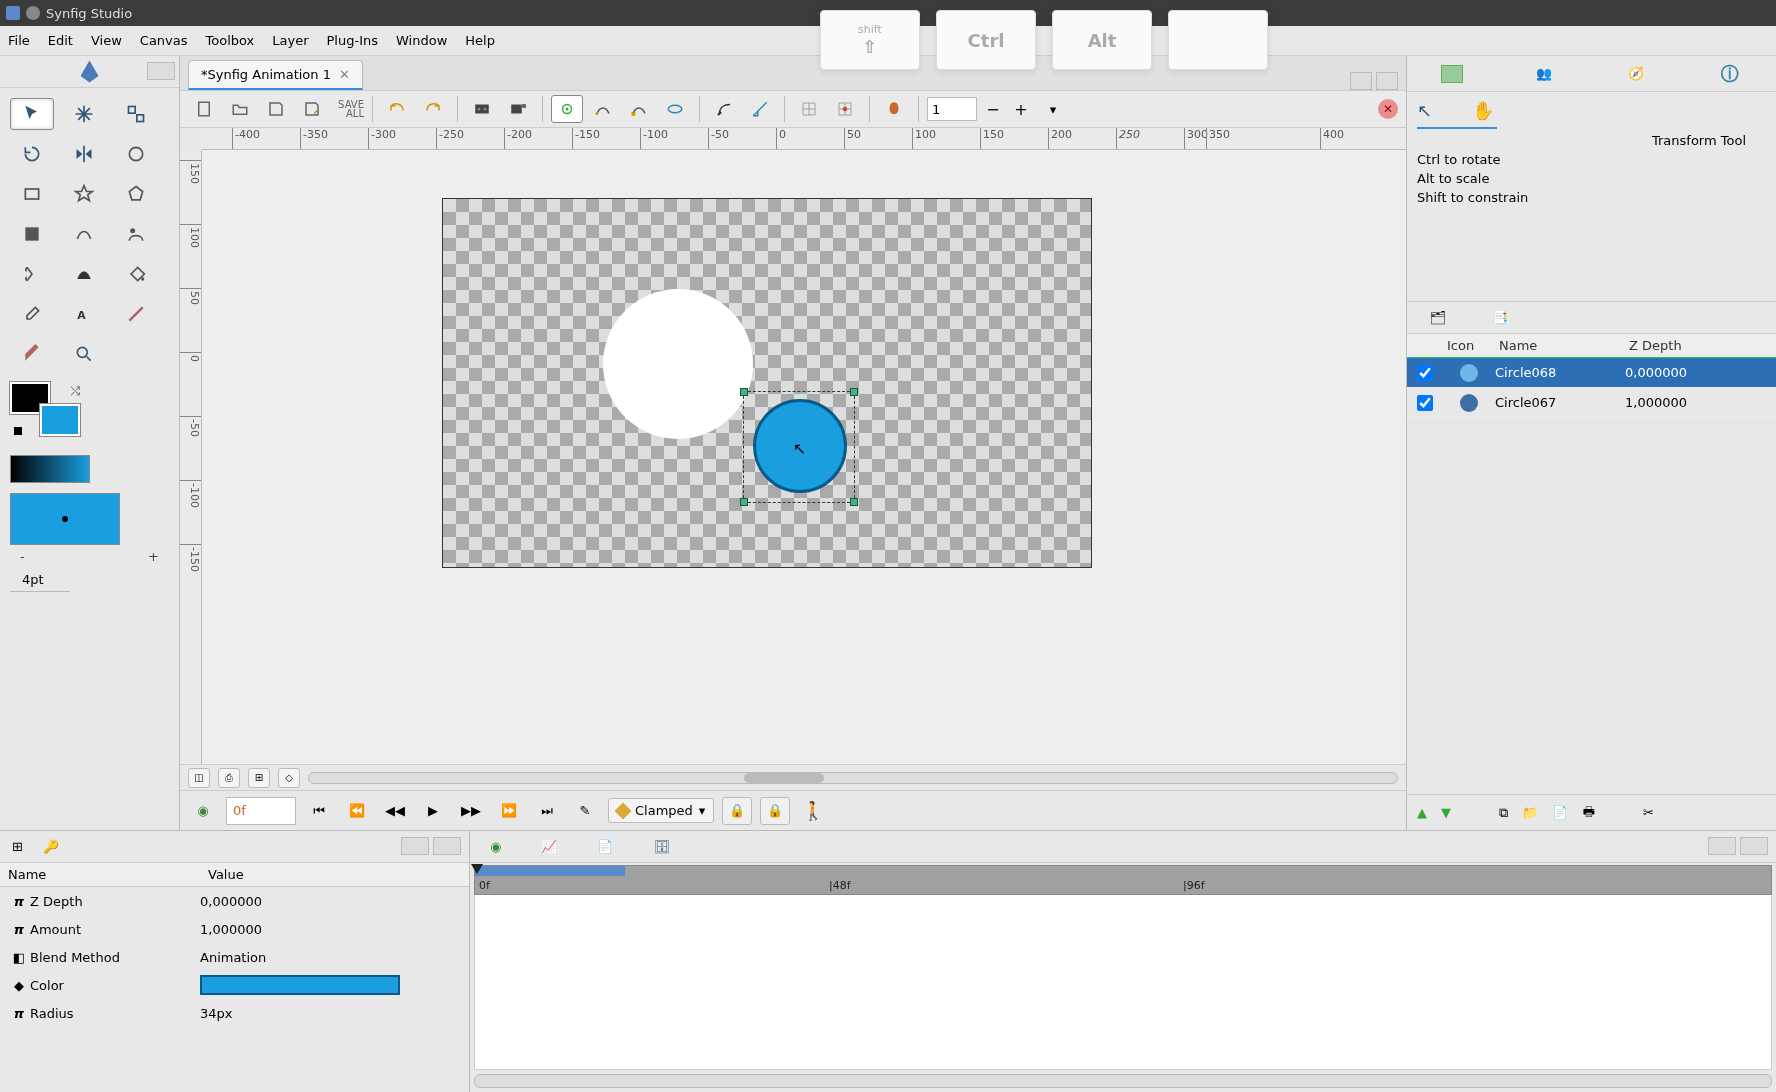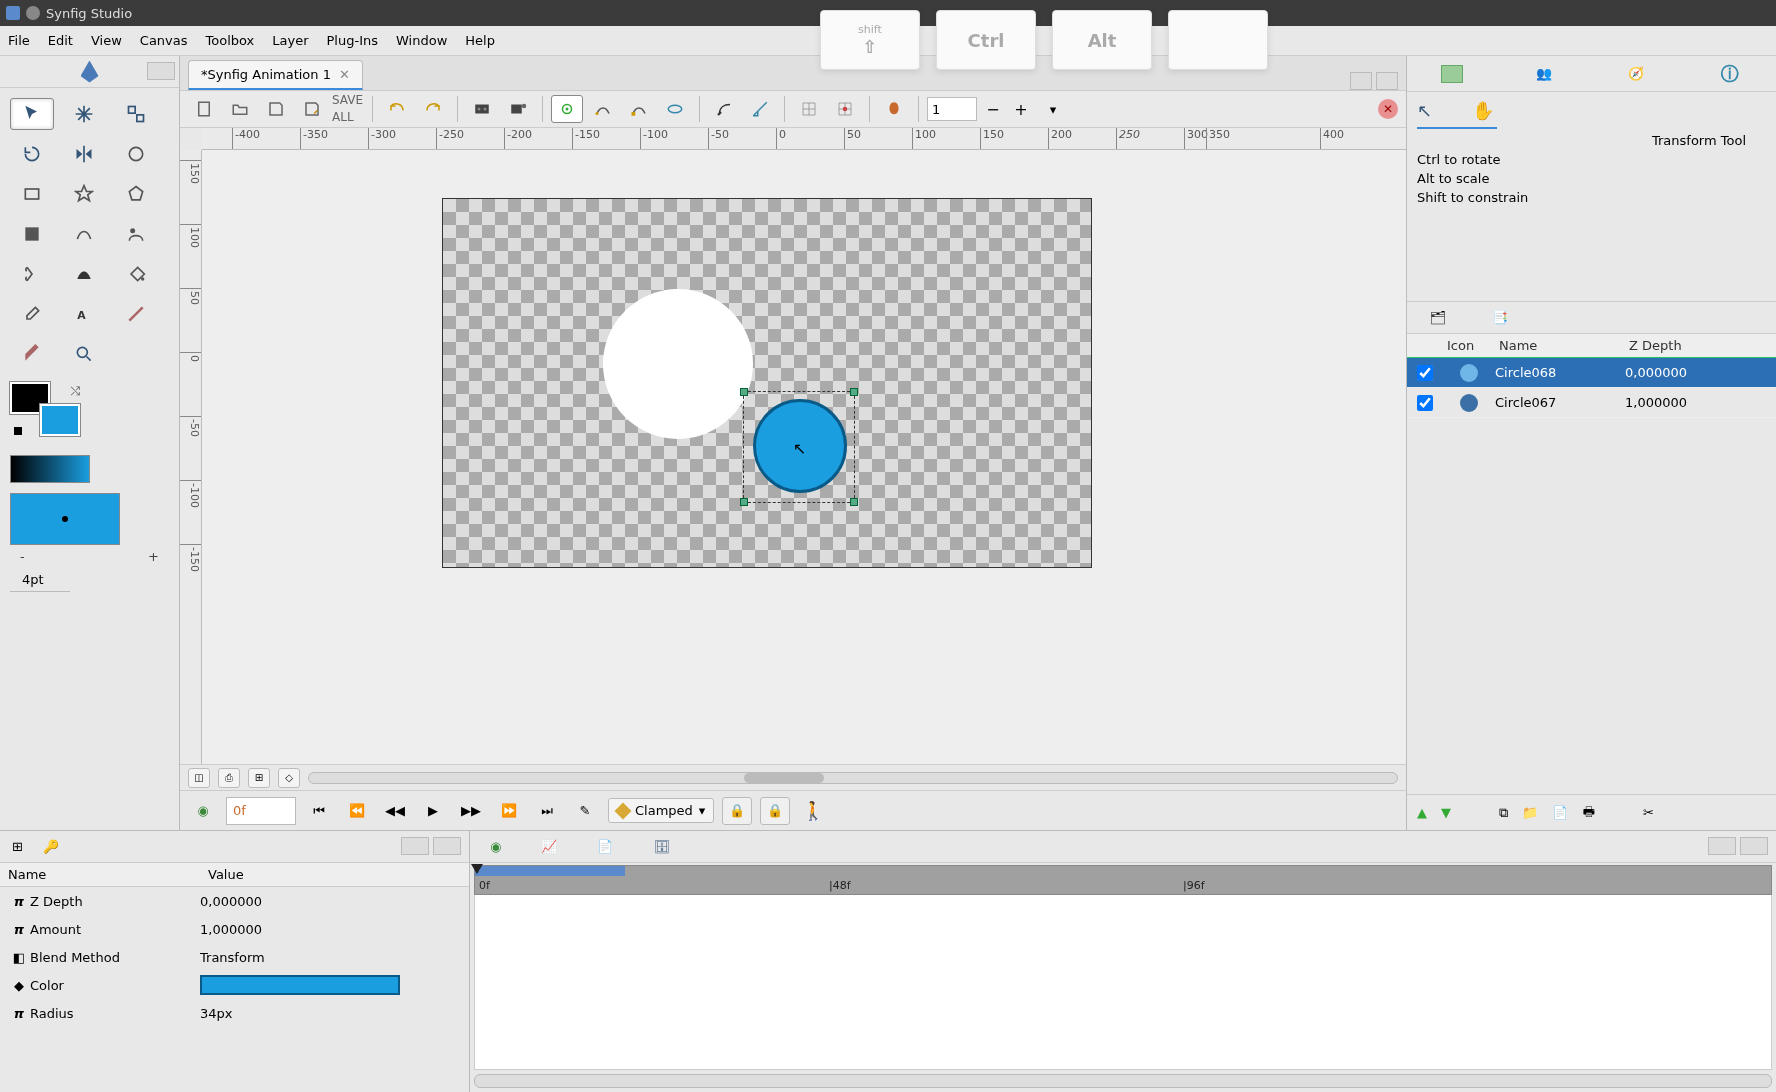--- a/index.html
+++ b/index.html
@@ -343,21 +343,21 @@
           <svg viewBox="0 0 24 24">
             <path d="M4 4h13l3 3v13H4z" fill="none" stroke="#666" stroke-width="2"></path>
           </svg>
         </div>
       <div class="tb-btn">
           <svg viewBox="0 0 24 24">
             <path d="M4 4h13l3 3v13H4z" fill="none" stroke="#666" stroke-width="2"></path>
             <path d="M15 18l4-4" stroke="#c80" stroke-width="2"></path>
           </svg>
         </div>
-      <div class="tb-btn" style="font-size:12px;line-height:17px;text-align:left;color:#666">SAVE
+      <div class="tb-btn" style="font-size:10px;line-height:9px;text-align:right;color:#666">SAVE
 ALL</div>
       <div class="tb-sep"></div>
       <div class="tb-btn">
           <svg viewBox="0 0 24 24">
             <path d="M10 8H4v6" fill="none" stroke="#c90" stroke-width="2"></path>
             <path d="M4 8c6-6 16-2 16 6" fill="none" stroke="#c90" stroke-width="2"></path>
           </svg>
         </div>
       <div class="tb-btn">
           <svg viewBox="0 0 24 24">
@@ -603,21 +603,21 @@
           <div class="pr-val"><span>0,000000</span></div>
         </div>
         <div class="param-row">
           <div class="pr-ico">π</div>
           <div class="pr-name">Amount</div>
           <div class="pr-val"><span>1,000000</span></div>
         </div>
         <div class="param-row">
           <div class="pr-ico">◧</div>
           <div class="pr-name">Blend Method</div>
-          <div class="pr-val"><span>Transform</span></div>
+          <div class="pr-val"><span>Animation</span></div>
         </div>
         <div class="param-row">
           <div class="pr-ico">◆</div>
           <div class="pr-name">Color</div>
           <div class="pr-val">
             <div class="color-bar"></div>
           </div>
         </div>
         <div class="param-row">
           <div class="pr-ico">π</div>

